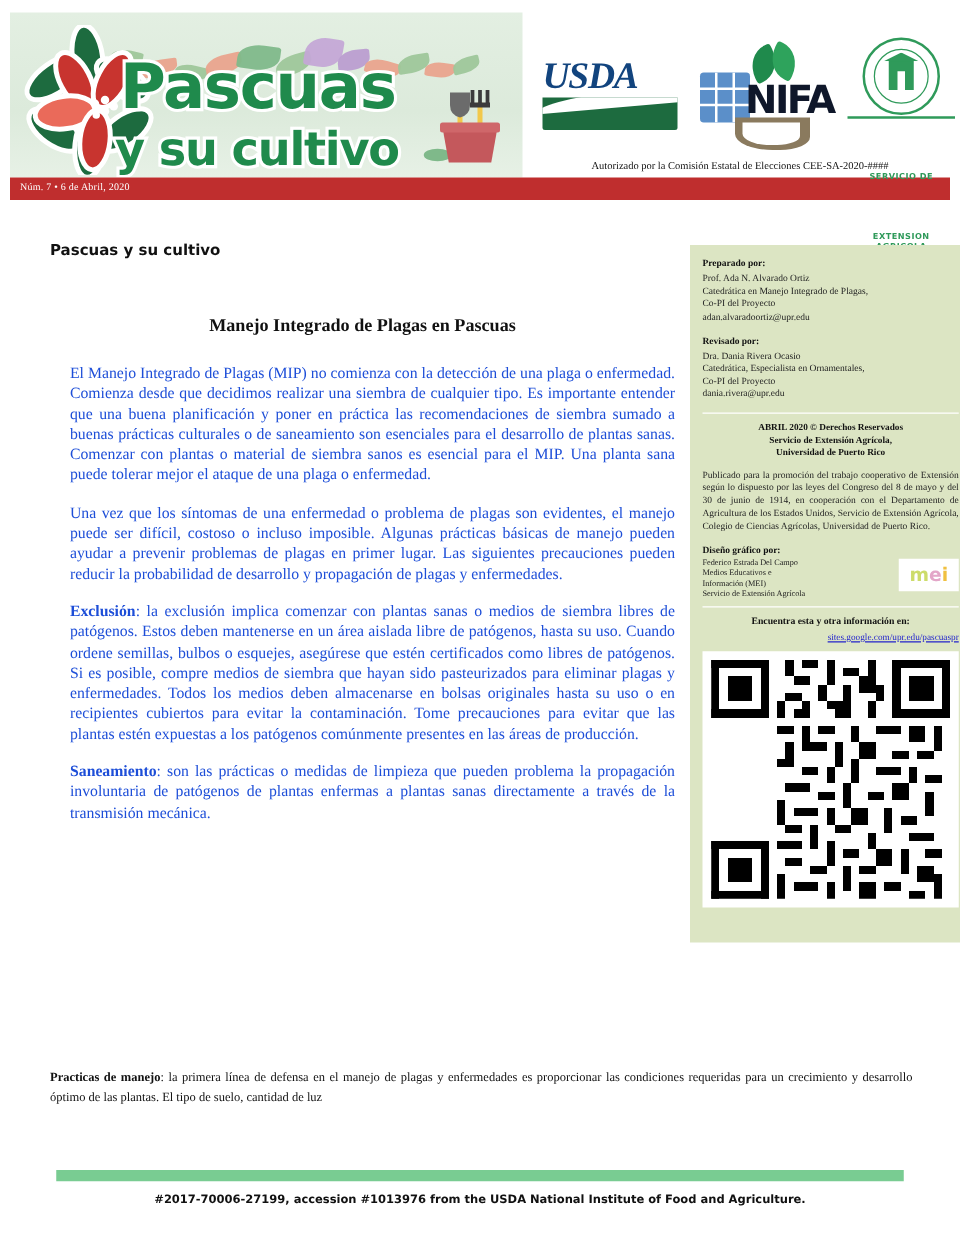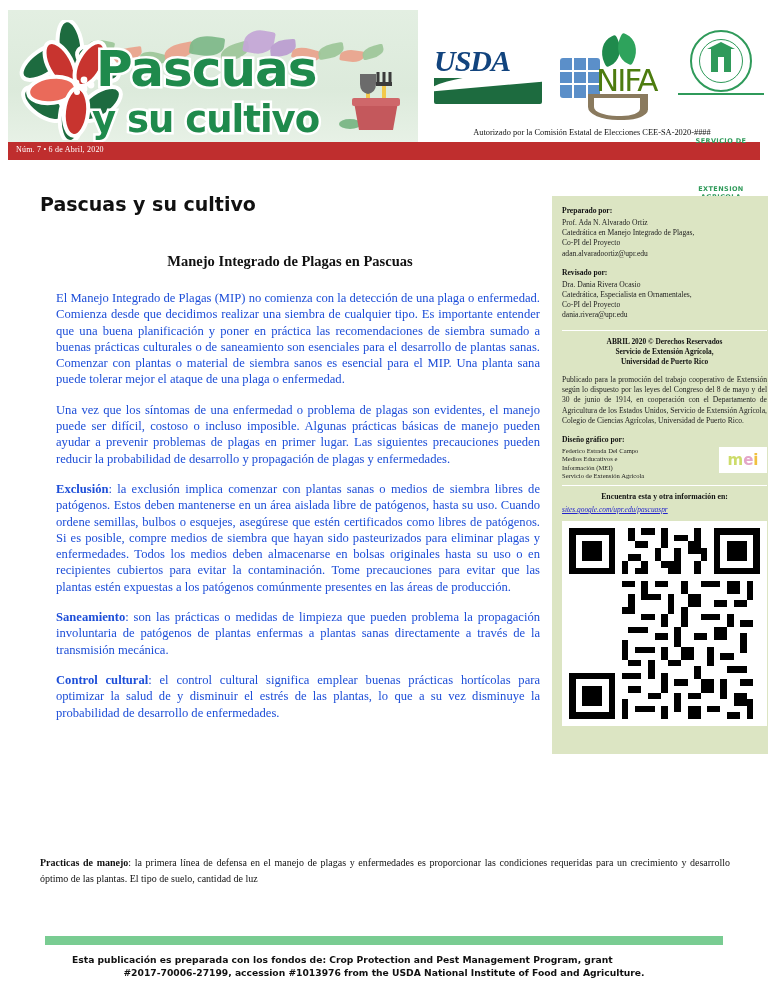--- a/index.html
+++ b/index.html
@@ -42,21 +42,21 @@
   .nifa-grid{position:absolute;left:0;top:22px;width:40px;height:40px;
     background:
       linear-gradient(#5b8fc9 0 0) 0 0/100% 100%;
     border-radius:3px;overflow:hidden;}
   .nifa-grid i{position:absolute;background:#fff;}
   .nifa-leafL{position:absolute;left:40px;top:2px;width:22px;height:26px;background:#1f8a4c;
     border-radius:80% 10% 80% 10%;transform:rotate(-25deg);}
   .nifa-leafR{position:absolute;left:56px;top:0px;width:22px;height:26px;background:#2ea35c;
     border-radius:10% 80% 10% 80%;transform:rotate(25deg);}
   .nifa-txt{position:absolute;left:36px;top:26px;font-family:"DejaVu Sans",sans-serif;
-    font-weight:normal;font-size:31px;color:#4d7c0f;letter-spacing:-2px;text-align:center;}
+    font-weight:bold;font-size:31px;color:#0f172a;letter-spacing:-2px;text-align:center;}
   .nifa-hand{position:absolute;left:28px;top:58px;width:60px;height:26px;background:#8a7a5e;
     border-radius:0 0 40% 50%;}
   .nifa-hand:after{content:"";position:absolute;left:6px;top:4px;width:46px;height:18px;
     background:#ffffff;border-radius:0 0 40% 50%;}
   .upr{position:absolute;left:254px;top:2px;width:86px;height:96px;text-align:center;}
   .upr-seal{margin:0 auto;width:58px;height:58px;border:2px solid #2f9a5a;border-radius:50%;
     position:relative;background:#fff;}
   .upr-seal .inner{position:absolute;left:7px;top:7px;right:7px;bottom:7px;
     border:1px solid #2f9a5a;border-radius:50%;}
   .upr-seal .bldg{position:absolute;left:19px;top:16px;width:20px;height:24px;
@@ -69,21 +69,21 @@
     padding:2px 0 1px;}
   .upr-l1{font-family:"DejaVu Sans",sans-serif;font-weight:bold;font-size:6.5px;color:#2f9a5a;
     letter-spacing:.4px;line-height:8px;margin-top:40px;}
   .upr-l2{font-family:"DejaVu Sans",sans-serif;font-size:4.6px;color:#2f9a5a;
     letter-spacing:.3px;margin-top:2px;}
   .auth{position:absolute;left:424px;top:128px;width:336px;text-align:center;
     font-family:"Liberation Serif",serif;font-size:8.4px;color:#111;}
 
   
   .doc-title{position:absolute;left:40px;top:193px;font-family:"DejaVu Sans",sans-serif;
-    font-weight:bold;font-size:19px;color:#111;}
+    font-weight:bold;font-size:12px;color:#111;}
   .article-title{position:absolute;left:40px;top:253px;width:500px;text-align:center;
     font-family:"Liberation Serif",serif;font-weight:bold;font-size:14.5px;color:#111;}
 
   .body-col{position:absolute;left:40px;top:290px;width:500px;}
   .body-col p{margin:0 0 14px 16px;font-size:12.6px;line-height:16.3px;color:#1d4ed8;
     text-align:justify;}
   .wide-col{position:absolute;left:40px;top:855px;width:690px;}
   .wide-col p{margin:0;font-size:10px;line-height:16.3px;color:#111;text-align:justify;}
   .lead{font-weight:bold;}
 
@@ -101,22 +101,22 @@
     text-align:justify;margin:0 0 8px 0;}
   .sb-design{display:flex;justify-content:space-between;align-items:flex-start;}
   .sb-design .txt{font-family:"Liberation Serif",serif;font-size:6.6px;line-height:8.6px;color:#222;}
   .mei{width:48px;height:26px;background:#ffffff;display:flex;align-items:center;
     justify-content:center;}
   .mei .m1{font-family:"DejaVu Sans",sans-serif;font-weight:bold;font-size:15px;color:#cddc6a;}
   .mei .m2{font-family:"DejaVu Sans",sans-serif;font-weight:bold;font-size:15px;color:#e3a6c8;}
   .mei .m3{font-family:"DejaVu Sans",sans-serif;font-weight:bold;font-size:15px;color:#f0c040;}
   .sb-find{text-align:center;font-family:"Liberation Serif",serif;font-weight:bold;
     font-size:7.8px;color:#111;margin:6px 0 4px 0;}
-  .sb-link{display:block;text-align:left;font-family:"Liberation Serif",serif;
-    font-style:italic;font-size:7.4px;color:#2222cc;text-decoration:underline;margin-bottom:7px;}
+  .sb-link{display:block;text-align:right;font-family:"Liberation Serif",serif;
+    font-size:7.4px;color:#2222cc;text-decoration:underline;margin-bottom:7px;}
   .qr-box{background:#ffffff;padding:7px;}
   .qr{width:100%;display:block;}
 
   
   .footbar{position:absolute;left:45px;top:936px;width:678px;height:9px;background:#79cc92;}
   .footnote{position:absolute;left:72px;top:953px;width:624px;text-align:justify;
     font-family:"DejaVu Sans",sans-serif;font-weight:bold;font-size:9.2px;line-height:13px;
     color:#111;}
   .footnote .l2{display:block;text-align:left;text-align-last:center;}
 </style>
@@ -219,21 +219,20 @@
   <div class="auth">Autorizado por la Comisión Estatal de Elecciones CEE-SA-2020-####</div>
 
   <div class="doc-title">Pascuas y su cultivo</div>
   <div class="article-title">Manejo Integrado de Plagas en Pascuas</div>
 
   <div class="body-col">
     <p>El Manejo Integrado de Plagas (MIP) no comienza con la detección de una plaga o enfermedad.  Comienza desde que decidimos realizar una siembra de cualquier tipo. Es importante entender que una buena planificación y poner en práctica las recomendaciones de siembra sumado a buenas prácticas culturales o de saneamiento son esenciales para el desarrollo de plantas sanas. Comenzar con plantas o material de siembra sanos es esencial para el MIP.  Una planta sana puede tolerar mejor el ataque de una plaga o enfermedad.</p>
     <p>Una vez que los síntomas de una enfermedad o problema de plagas son evidentes, el manejo puede ser difícil, costoso o incluso imposible. Algunas prácticas básicas de manejo pueden ayudar a prevenir problemas de plagas en primer lugar. Las siguientes precauciones pueden reducir la probabilidad de desarrollo y propagación de plagas y enfermedades.</p>
     <p><span class="lead">Exclusión</span><span>: la exclusión implica comenzar con  plantas sanas o medios de siembra libres de patógenos.  Estos deben mantenerse en un área aislada libre de patógenos, hasta su uso.  Cuando ordene semillas, bulbos o esquejes, asegúrese que estén certificados como libres de patógenos. Si es posible, compre medios de siembra que hayan sido pasteurizados para eliminar plagas y enfermedades. Todos los medios deben almacenarse en bolsas originales hasta su uso o en recipientes cubiertos para evitar la contaminación. Tome precauciones para evitar que las plantas estén expuestas a los patógenos comúnmente presentes en las áreas de producción.</span></p>
     <p><span class="lead">Saneamiento</span><span>: son las prácticas o medidas de limpieza que pueden problema la propagación involuntaria de patógenos de plantas enfermas a plantas sanas directamente a través de la transmisión mecánica.</span></p>
-    <p><span class="lead">Control cultural</span><span>: el control cultural significa emplear buenas prácticas hortícolas para optimizar la salud de y disminuir el estrés de las plantas, lo que a su vez disminuye la probabilidad de desarrollo de enfermedades.</span></p>
   </div>
 
   <div class="wide-col">
     <p><span class="lead">Practicas de manejo</span><span>: la primera línea de defensa en el manejo de plagas y enfermedades es proporcionar las condiciones requeridas para un crecimiento y desarrollo óptimo de las plantas.  El tipo de suelo, cantidad de luz</span></p>
   </div>
 
   <div class="sidebar">
     <div class="sb-h">Preparado por:</div>
     <div class="sb-p" style="white-space:pre-line">Prof. Ada N. Alvarado Ortiz
 Catedrática en Manejo Integrado de Plagas,
@@ -360,17 +359,16 @@
             <rect x="20" y="3" width="1" height="2"></rect>
           <rect x="10" y="6" width="2" height="1"></rect>
             <rect x="15" y="6" width="2" height="1"></rect>
         </g>
       </svg>
     </div>
   </div>
 
   <div class="footbar"></div>
   <div class="footnote">
-    <span>Esta publicación es preparada con los fondos de: Crop Protection and Pest Management Program, grant</span>
     <span class="l2">#2017-70006-27199, accession #1013976 from the USDA National Institute of Food and Agriculture.</span>
   </div>
 
 </div>
 
 </body></html>

